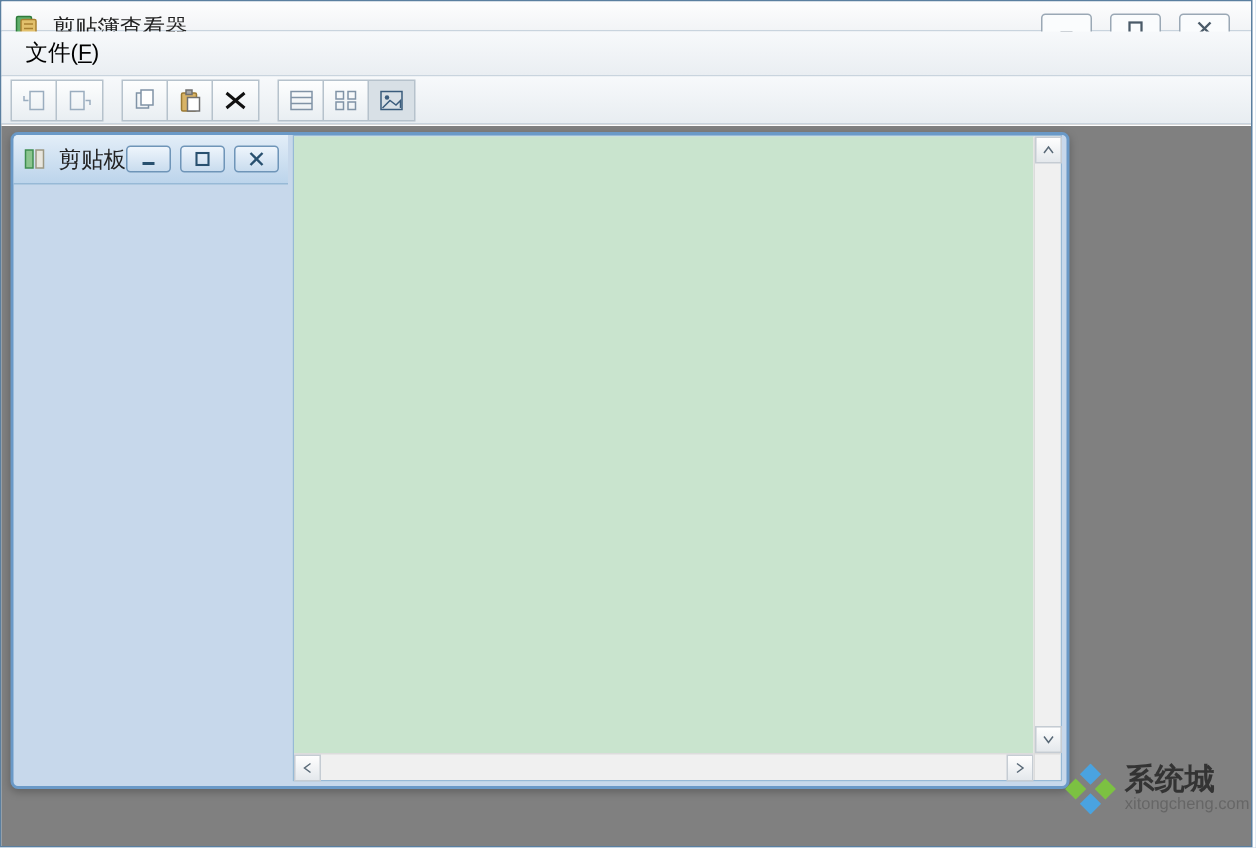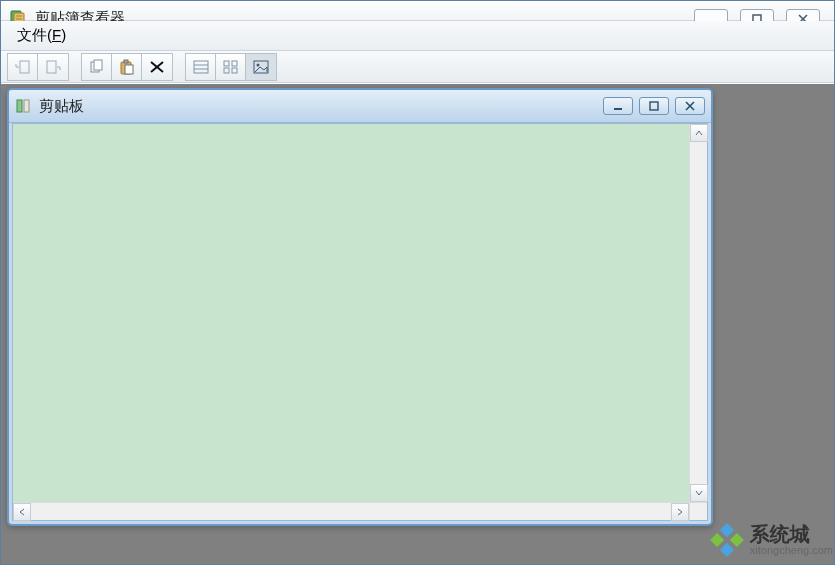--- a/index.html
+++ b/index.html
@@ -96,21 +96,21 @@
 
     
     .child-window {
       position: absolute;
       left: 6px; top: 4px;
       width: 706px; height: 438px;
       border: 2px solid #6a99c7;
       border-radius: 5px;
       background: #c7d8eb;
       box-shadow: 0 2px 6px rgba(0,0,0,0.25);
-      display: flex; flex-direction: column;
+      display: flex; flex-direction: row;
       overflow: hidden;
     }
     .child-titlebar {
       height: 33px;
       background: linear-gradient(#e3eef8, #bcd4eb);
       border-bottom: 1px solid #97b9d6;
       display: flex; align-items: center;
       padding: 0 6px;
     }
     .child-icon { width: 16px; height: 16px; margin-right: 8px; display:inline-flex;}
@@ -151,21 +151,21 @@
       border: 1px solid #c5ccd3;
       display:flex; align-items:center; justify-content:center;
     }
     .sb-corner {
       position: absolute; right:0; bottom:0; width:18px; height:18px;
       background: #f0f0f0; border-left:1px solid #dcdcdc; border-top:1px solid #dcdcdc;
     }
 
     
     .watermark {
-      position: absolute; right: 4px; bottom: 8px;
+      position: absolute; right: 4px; bottom: 22px;
       display: flex; align-items: center; gap: 6px;
       font-family: "Microsoft YaHei", sans-serif;
       color: #333;
     }
     .watermark .logo { width: 34px; height: 34px; }
     .watermark .txt { display:flex; flex-direction:column; line-height:1.05;}
     .watermark .cn { font-size: 20px; font-weight: bold; color:#333;}
     .watermark .en { font-size: 11px; color:#666;text-align:center;}
   </style>
 </head>

